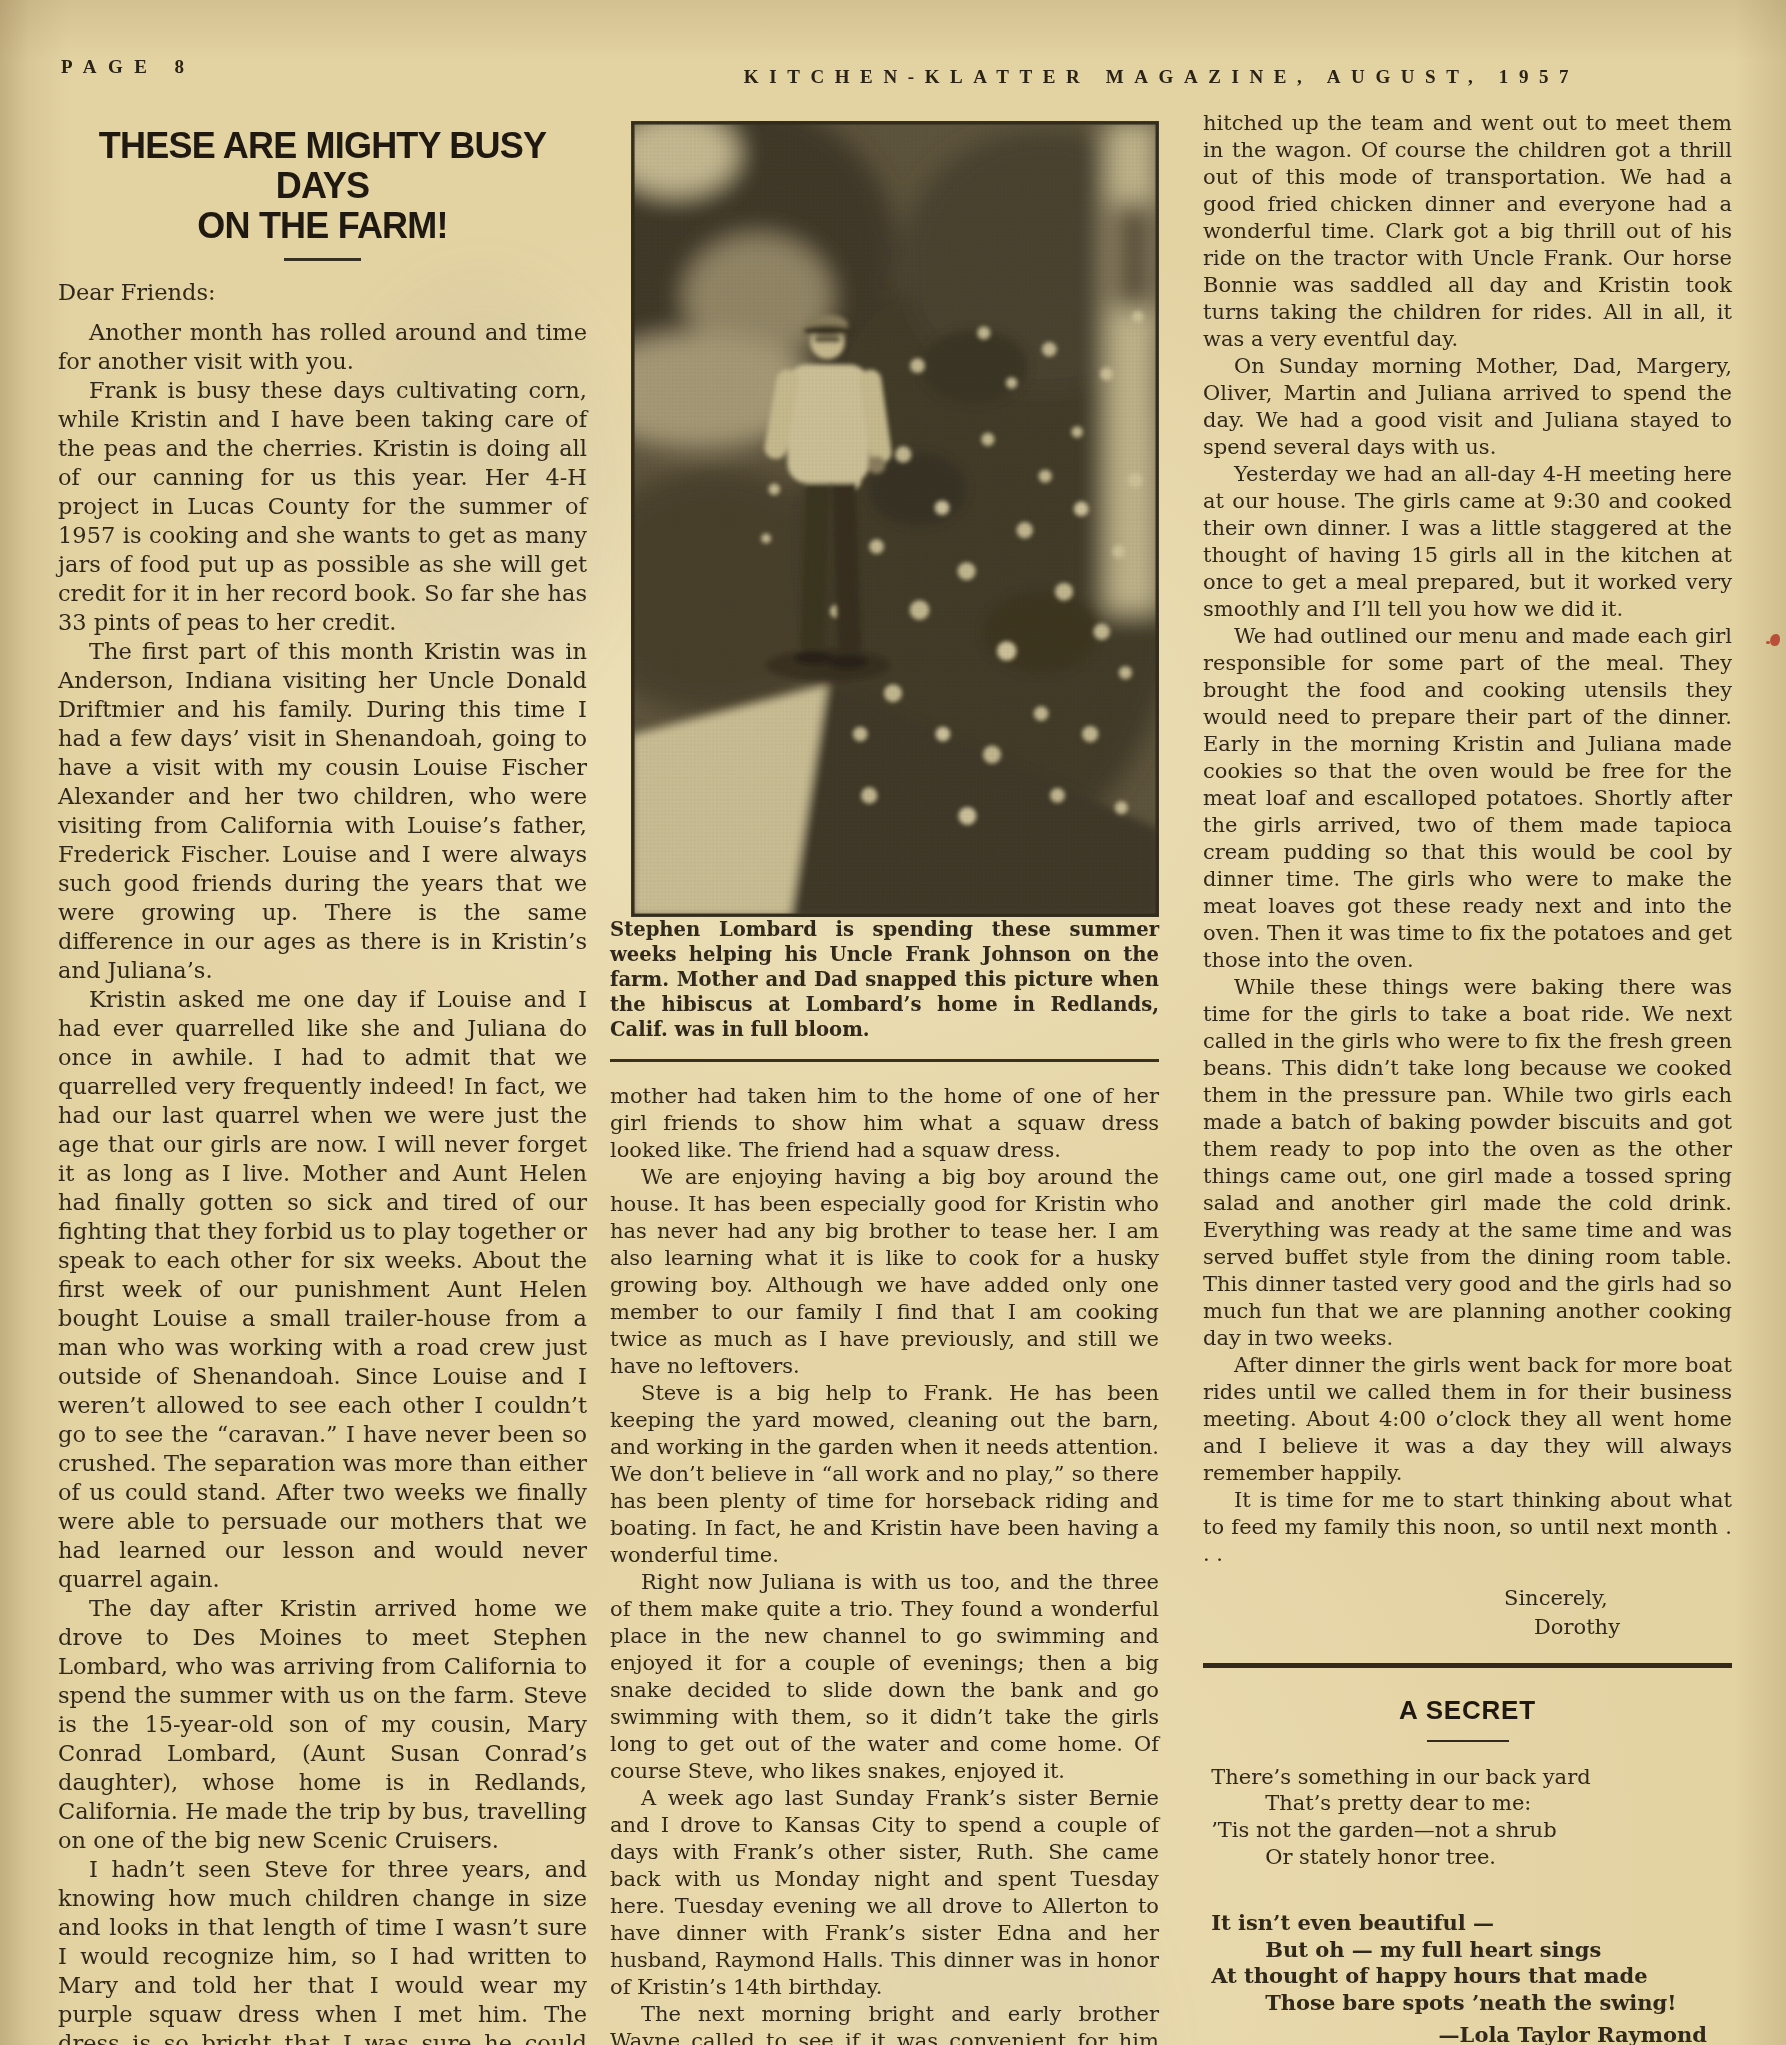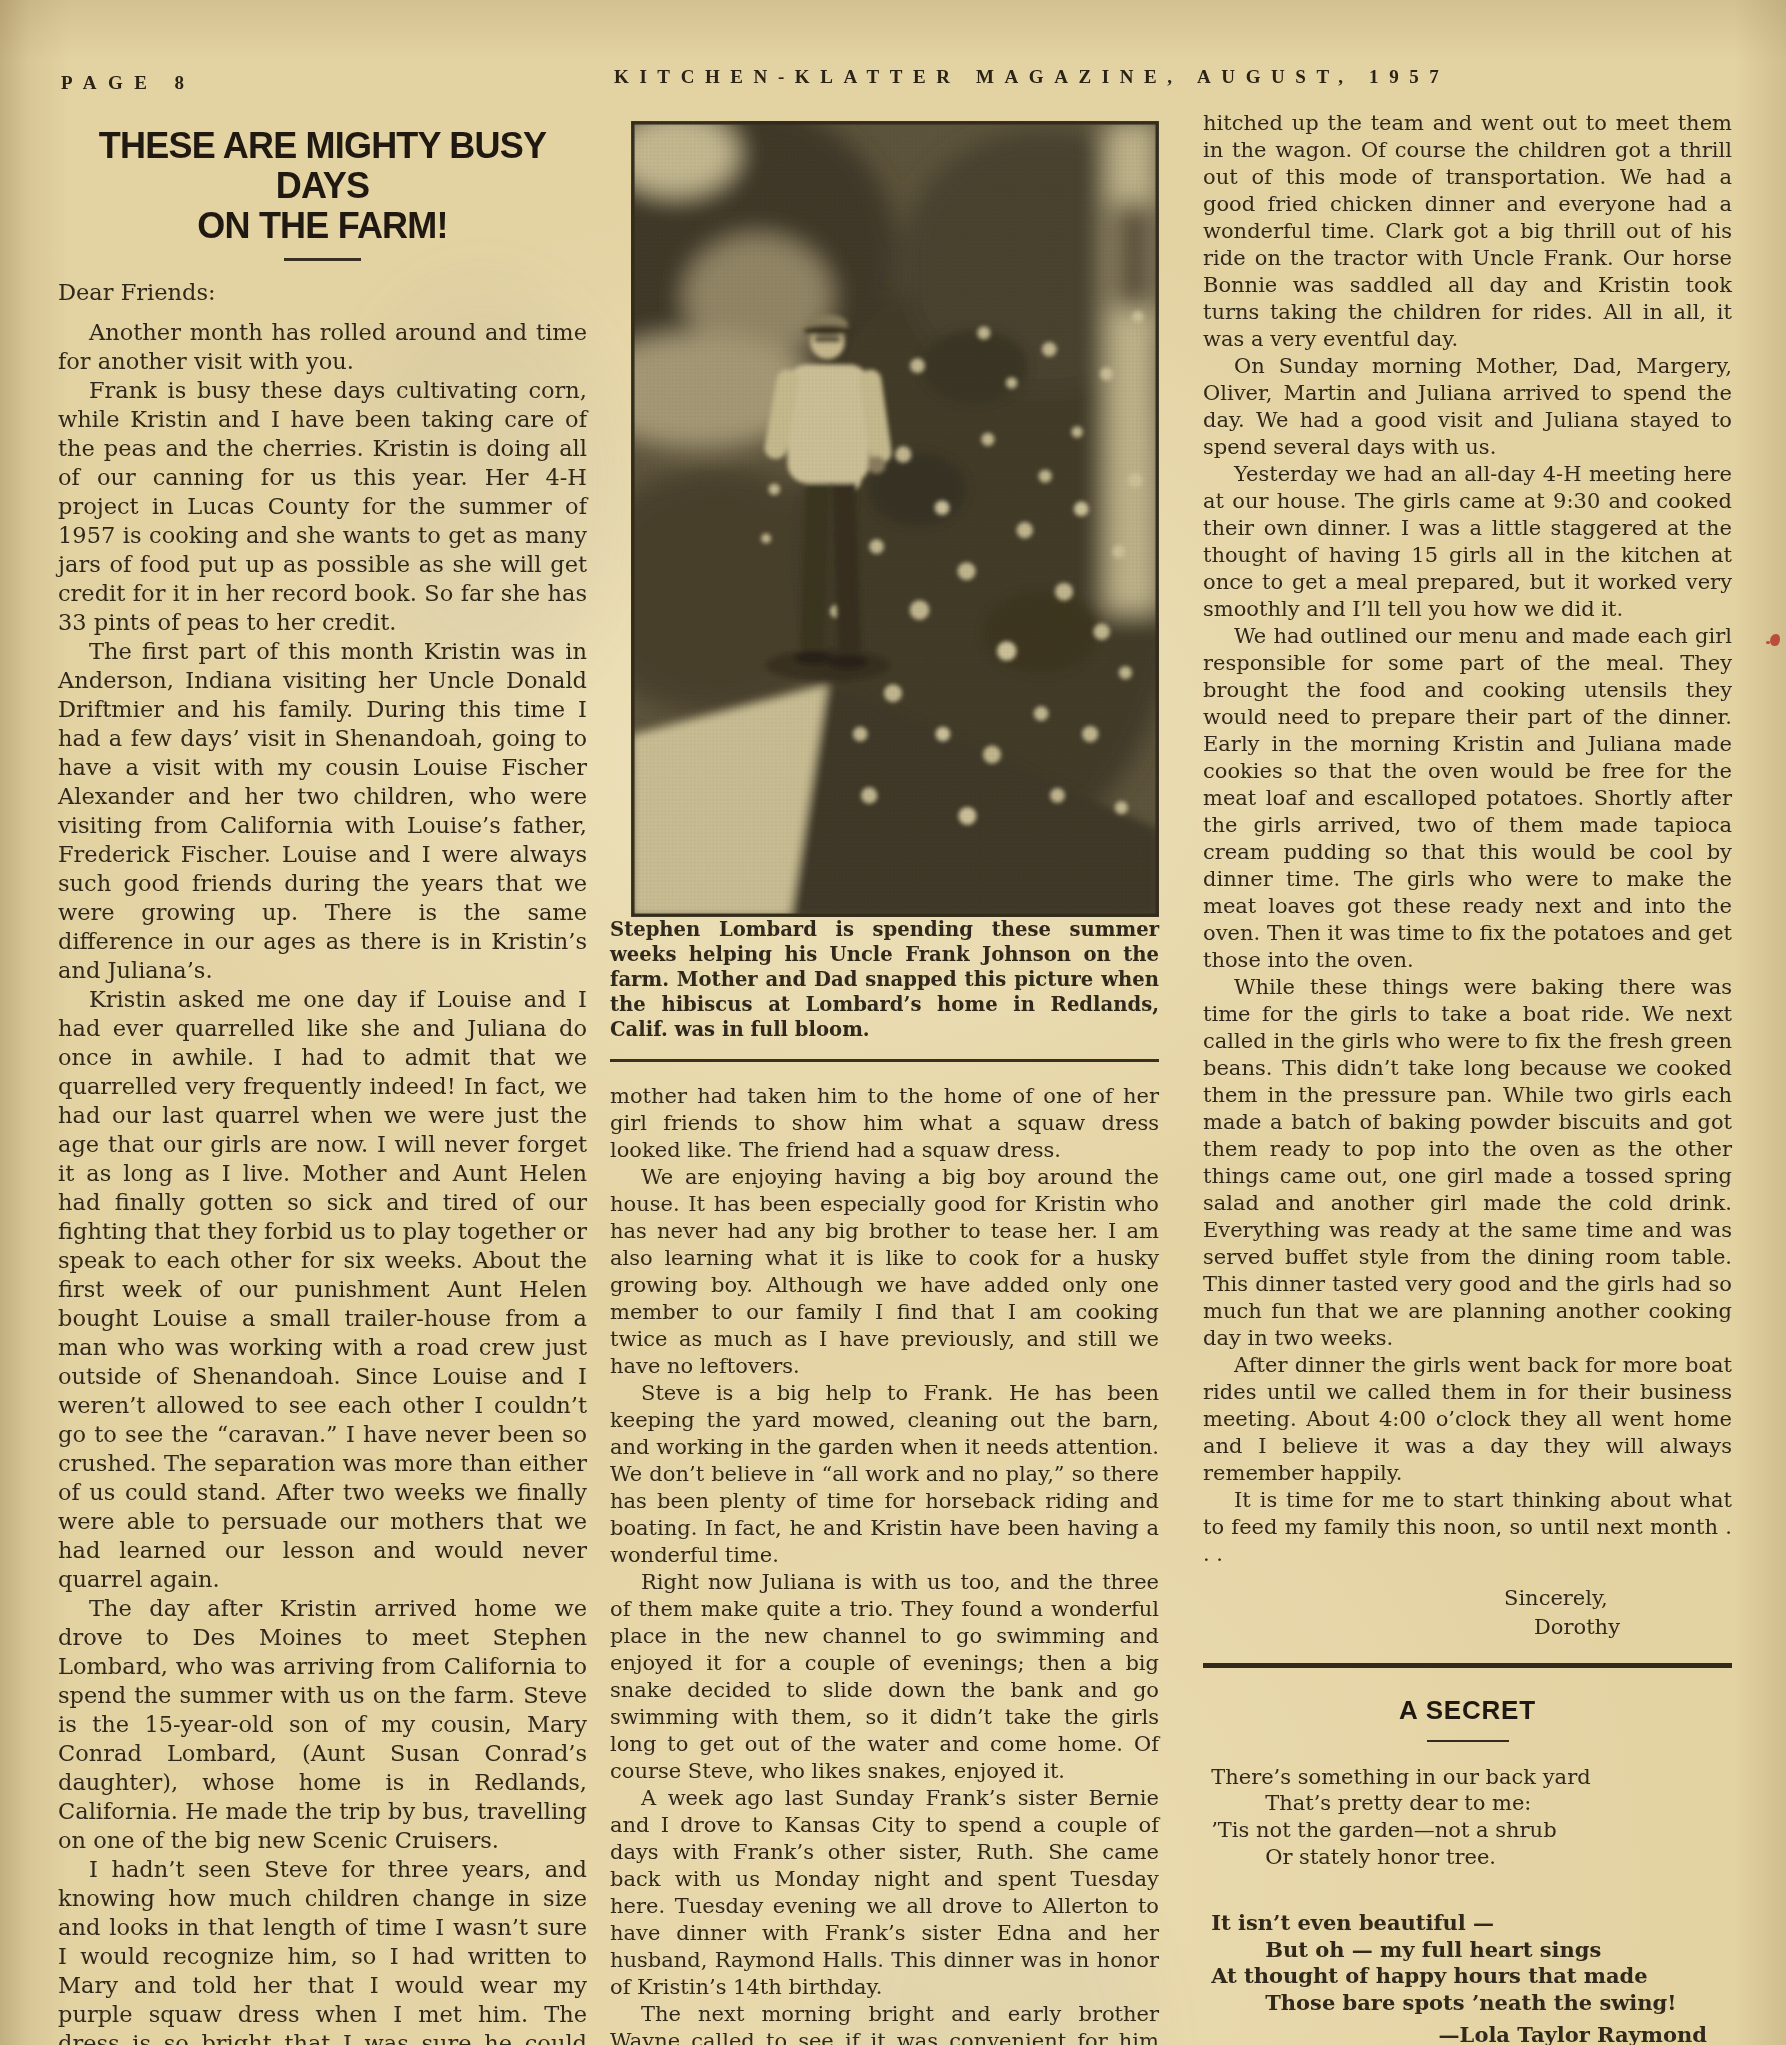--- a/index.html
+++ b/index.html
@@ -10,22 +10,22 @@
       radial-gradient(ellipse 982px 1064px at 55% 75%, rgba(248,238,206,0.35), rgba(248,238,206,0) 70%),
       linear-gradient(90deg, rgba(118,94,48,0.30) 0px, rgba(118,94,48,0.10) 29px, rgba(118,94,48,0) 70px),
       linear-gradient(270deg, rgba(118,94,48,0.18) 0px, rgba(118,94,48,0) 53px),
       linear-gradient(180deg, rgba(118,94,48,0.15) 0px, rgba(118,94,48,0) 61px),
       linear-gradient(0deg, rgba(118,94,48,0.10) 0px, rgba(118,94,48,0) 49px),
       #e3d2a2;}
   .ghost{position:absolute;border-radius:50%;filter:blur(29px);pointer-events:none;}
   .g1{left:352px;top:286px;width:262px;height:401px;background:rgba(122,134,128,0.07);}
   .g2{left:839px;top:1841px;width:311px;height:450px;background:rgba(122,134,128,0.06);}
 
-  .page-num{position:absolute;left:61px;top:71px;font:700 19px/23px "Liberation Serif",serif;letter-spacing:11.5px;color:#2a2316;white-space:nowrap;}
-  .mag-title{position:absolute;left:614px;top:65px;width:1121px;text-align:left;font:700 19px/23px "Liberation Serif",serif;letter-spacing:10.6px;color:#2a2316;white-space:nowrap;}
+  .page-num{position:absolute;left:61px;top:55px;font:700 19px/23px "Liberation Serif",serif;letter-spacing:11.5px;color:#2a2316;white-space:nowrap;}
+  .mag-title{position:absolute;left:601px;top:65px;width:1121px;text-align:center;font:700 19px/23px "Liberation Serif",serif;letter-spacing:10.6px;color:#2a2316;white-space:nowrap;}
 
   .col{position:absolute;text-align:justify;}
   .col p{margin:0;text-indent:31px;text-align:justify;hyphens:auto;}
   .col p.flush{text-indent:0;}
   .col-left{left:58px;top:123px;width:529px;font-size:22.5px;line-height:29px;}
   .col-mid{left:610px;top:121px;width:549px;font-size:21px;line-height:27px;}
   .col-right{left:1203px;top:110px;width:529px;font-size:21px;line-height:27px;}
 
   .headline{font-family:"Liberation Sans",sans-serif;font-weight:700;font-size:36px;line-height:40px;letter-spacing:-0.8px;text-align:center;color:#1f1911;margin:2.5px 0 0;}
   .rule-short{width:77px;height:2.9px;background:#383021;margin:12.3px auto 17px;}

